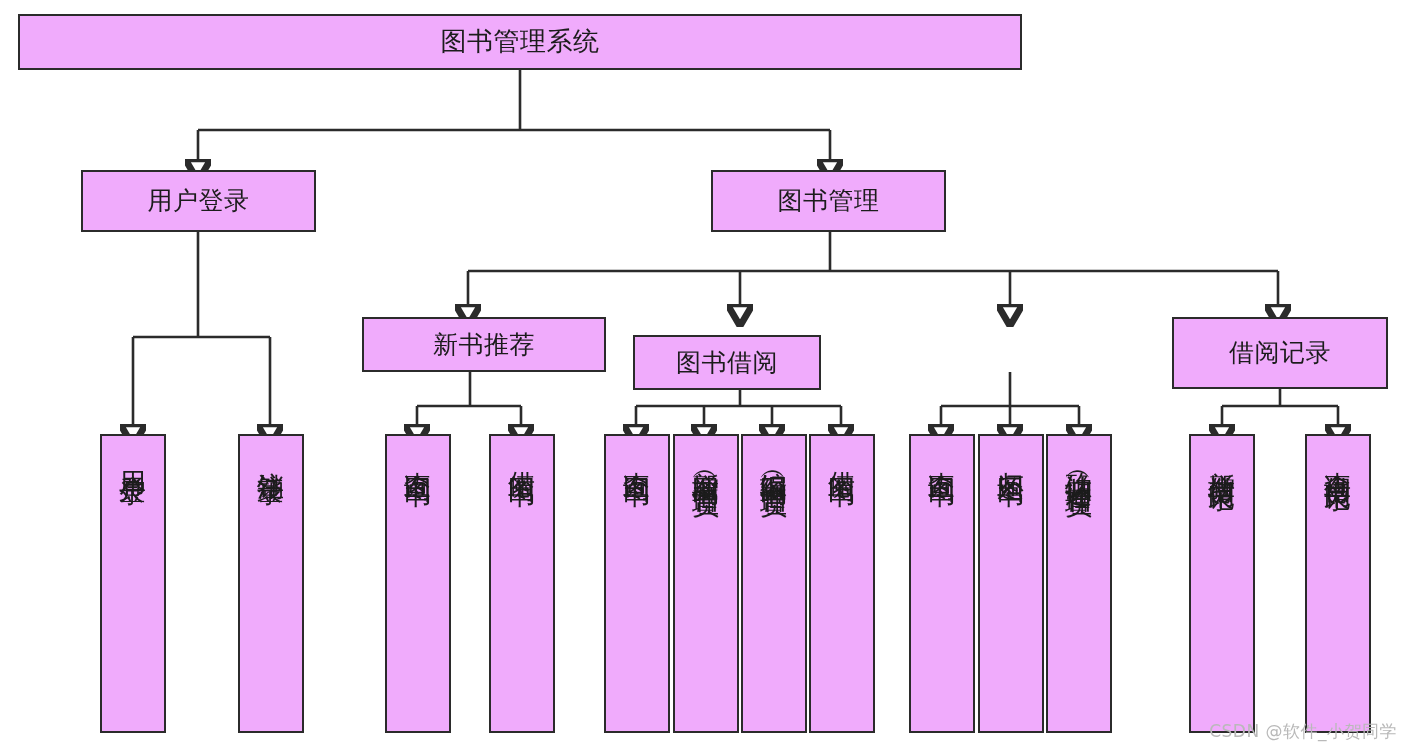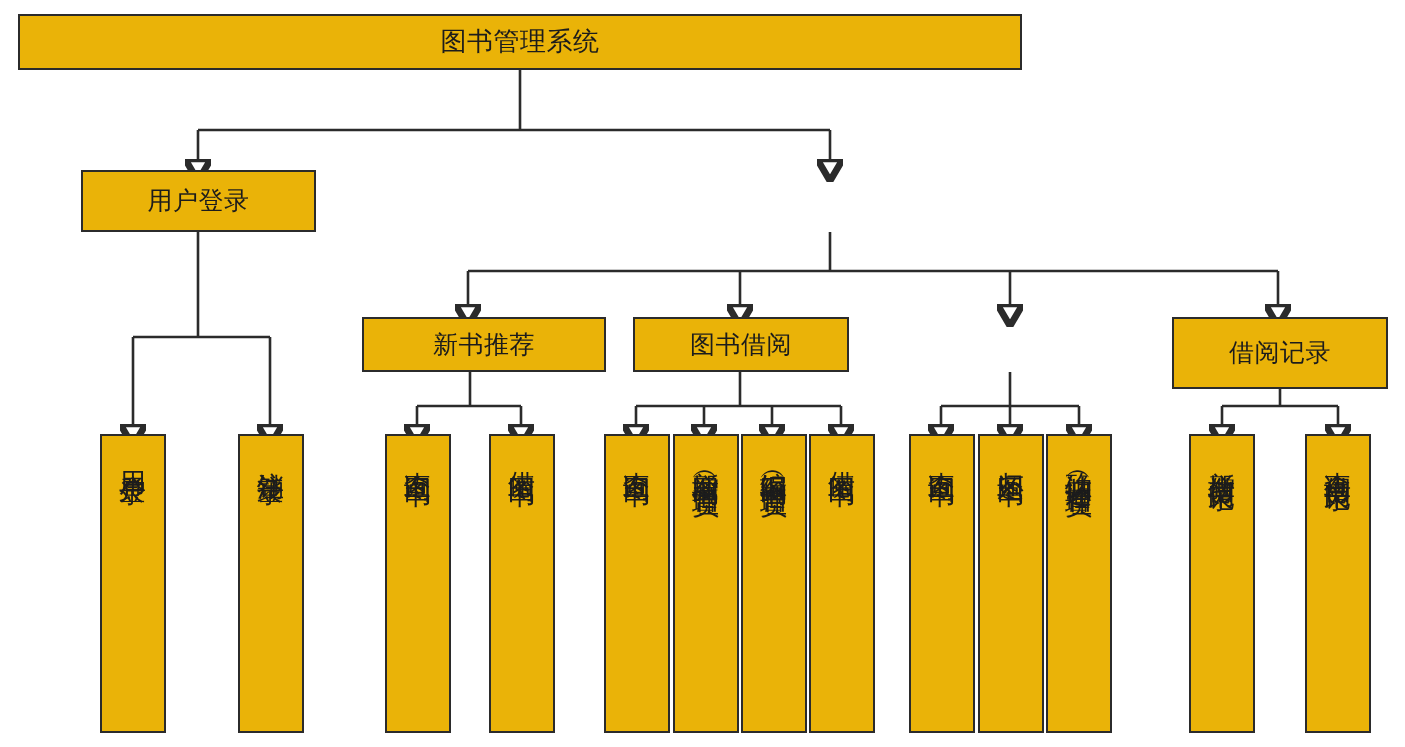--- a/index.html
+++ b/index.html
@@ -14,21 +14,21 @@
     position: relative;
     width: 1405px;
     height: 747px;
     background: #ffffff;
     overflow: hidden;
   }
   .node {
     position: absolute;
     box-sizing: border-box;
     border: 2.5px solid #2b2b2b;
-    background: #eab308;
+    background: #f0abfc;
     display: flex;
     align-items: center;
     justify-content: center;
     color: #1c1c1c;
   }
   .node .label {
     display: block;
     text-align: center;
     line-height: 1.12;
     letter-spacing: 0.5px;
@@ -128,25 +128,28 @@
     <line x1="1338" y1="406" x2="1338" y2="427" marker-end="url(#arrow)"></line>
   </svg>
 
   <div class="node horiz root" style="left:18px; top:14px; width:1004px; height:56px;">
     <span class="label">图书管理系统</span>
   </div>
 
   <div class="node horiz" style="left:81px; top:170px; width:235px; height:62px;">
     <span class="label">用户登录</span>
   </div>
+  <div class="node horiz" style="left:711px; top:170px; width:235px; height:62px;">
+    <span class="label">图书管理</span>
+  </div>
 
   <div class="node horiz" style="left:362px; top:317px; width:244px; height:55px;">
     <span class="label">新书推荐</span>
   </div>
-  <div class="node horiz" style="left:633px; top:317px; width:216px; height:55px;">
+  <div class="node horiz" style="left:633px; top:335px; width:188px; height:55px;">
     <span class="label">图书借阅</span>
   </div>
   <div class="node horiz" style="left:1172px; top:317px; width:216px; height:72px;">
     <span class="label">借阅记录</span>
   </div>
 
   <div class="node vert" style="left:100px; top:434px; width:66px; height:299px;">
     <span class="label">用户登录</span>
   </div>
   <div class="node vert" style="left:238px; top:434px; width:66px; height:299px;">
@@ -183,13 +186,14 @@
     <span class="label">确认归还（管理员）</span>
   </div>
 
   <div class="node vert" style="left:1189px; top:434px; width:66px; height:299px;">
     <span class="label">新增借阅记录</span>
   </div>
   <div class="node vert" style="left:1305px; top:434px; width:66px; height:299px;">
     <span class="label">查询借阅记录</span>
   </div>
 
+  <div class="watermark">CSDN @软件_小贺同学</div>
 </div>
 
 </body></html>

